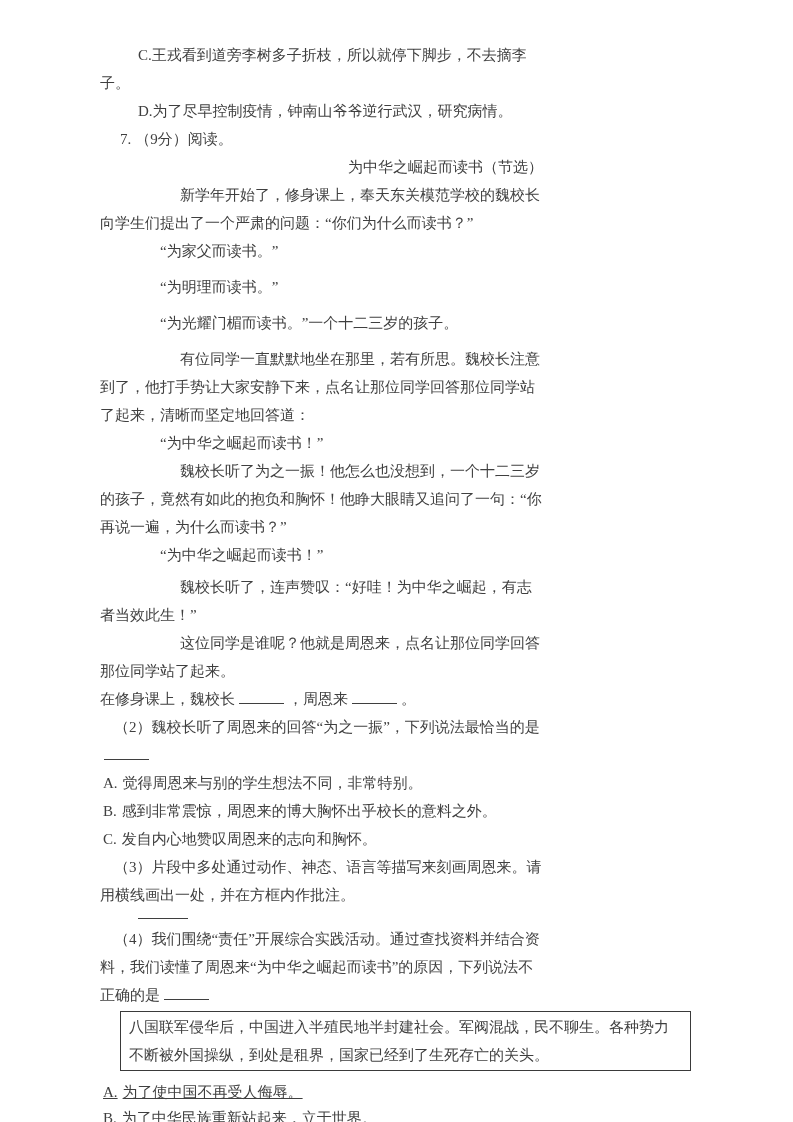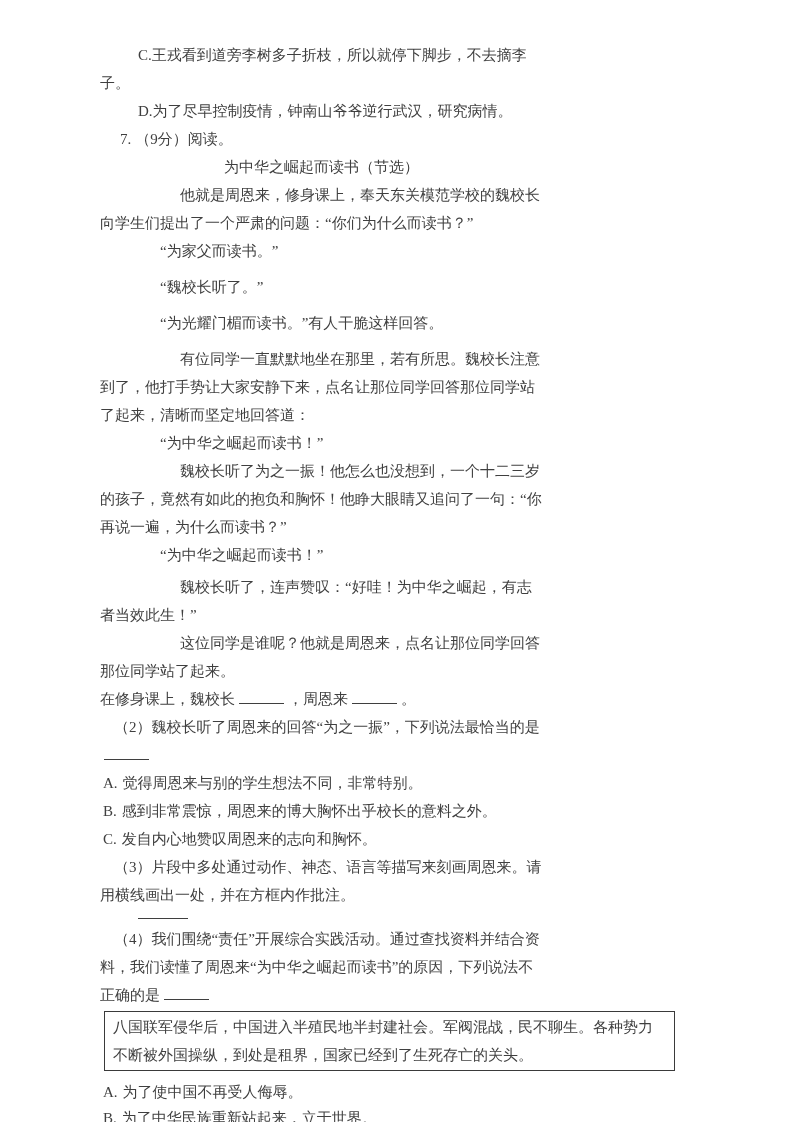--- a/index.html
+++ b/index.html
@@ -13,65 +13,65 @@
   }
   .page {
     box-sizing: border-box;
     width: 643px; height: 1122px;
     padding: 41px 100px 0 100px;
   }
   p { margin: 0; line-height: 28px; }
   .opt-cd { text-indent: 38px; }            
   .q-head { text-indent: 20px; }            
   .q-head .sp { margin-right: 4px; }
-  .passage-title { text-align: center; font-family: Liberation Serif, serif; }
+  .passage-title { text-align: right; font-family: Liberation Serif, serif; }
   .para-narrative { text-indent: 80px; }    
   .para-quote { text-indent: 60px; }        
   .gap8 { margin-top: 8px; }
   .gap4 { margin-top: 4px; }
   .q-item { text-indent: 14px; }            
   .opt-line { text-indent: 3px; }
   .opt-line .opt-label { margin-right: 5px; }
-  .opt-tight { line-height: 26px; }
+  .opt-tight { line-height: 26px; text-decoration: underline; }
   .blank {
     display: inline-block;
     width: 45px; height: 14px;
     border-bottom: 1px solid #3f3f3f;
     margin: 0 4px;
   }
   .answer-underline {
     width: 50px; height: 7px;
     border-bottom: 1.5px solid #3f3f3f;
     margin: 2px 0 6px 38px;
   }
   .context-box {
     box-sizing: border-box;
     width: 571px;
-    margin: 2px 0 0 4px;
+    margin: 2px 0 0 20px;
     border: 1.5px solid #3a3a3a;
     padding: 1px 8px;
     line-height: 28px;
   }
   .after-box { margin-top: 8px; }
 </style>
 </head>
 <body>
 
 <div class="page">
 
   <p class="opt-cd"><span class="opt-label">C.</span><span>王戎看到道旁李树多子折枝，所以就停下脚步，不去摘李子。</span></p>
   <p class="opt-cd"><span class="opt-label">D.</span><span>为了尽早控制疫情，钟南山爷爷逆行武汉，研究病情。</span></p>
 
   <p class="q-head"><span class="sp">7.</span><span>（9分）</span><span>阅读。</span></p>
 
   <p class="passage-title">为中华之崛起而读书（节选）</p>
-  <p class="para-narrative">他就是周恩来，修身课上，奉天东关模范学校的魏校长向学生们提出了一个严肃的问题：“你们为什么而读书？”</p>
+  <p class="para-narrative">新学年开始了，修身课上，奉天东关模范学校的魏校长向学生们提出了一个严肃的问题：“你们为什么而读书？”</p>
   <p class="para-quote">“为家父而读书。”</p>
-  <p class="para-quote gap8">“魏校长听了。”</p>
-  <p class="para-quote gap8">“为光耀门楣而读书。”有人干脆这样回答。</p>
+  <p class="para-quote gap8">“为明理而读书。”</p>
+  <p class="para-quote gap8">“为光耀门楣而读书。”一个十二三岁的孩子。</p>
   <p class="para-narrative gap8">有位同学一直默默地坐在那里，若有所思。魏校长注意到了，他打手势让大家安静下来，点名让那位同学回答那位同学站了起来，清晰而坚定地回答道：</p>
   <p class="para-quote">“为中华之崛起而读书！”</p>
   <p class="para-narrative">魏校长听了为之一振！他怎么也没想到，一个十二三岁的孩子，竟然有如此的抱负和胸怀！他睁大眼睛又追问了一句：“你再说一遍，为什么而读书？”</p>
   <p class="para-quote">“为中华之崛起而读书！”</p>
   <p class="para-narrative gap4">魏校长听了，连声赞叹：“好哇！为中华之崛起，有志者当效此生！”</p>
   <p class="para-narrative">这位同学是谁呢？他就是周恩来，点名让那位同学回答那位同学站了起来。</p>
 
   <p><span>在修身课上，魏校长</span><span class="blank"></span><span>，周恩来</span><span class="blank"></span><span>。</span></p>
 
   <p class="q-item"><span>（2）魏校长听了周恩来的回答“为之一振”，下列说法最恰当的是</span><span class="blank"></span></p>

